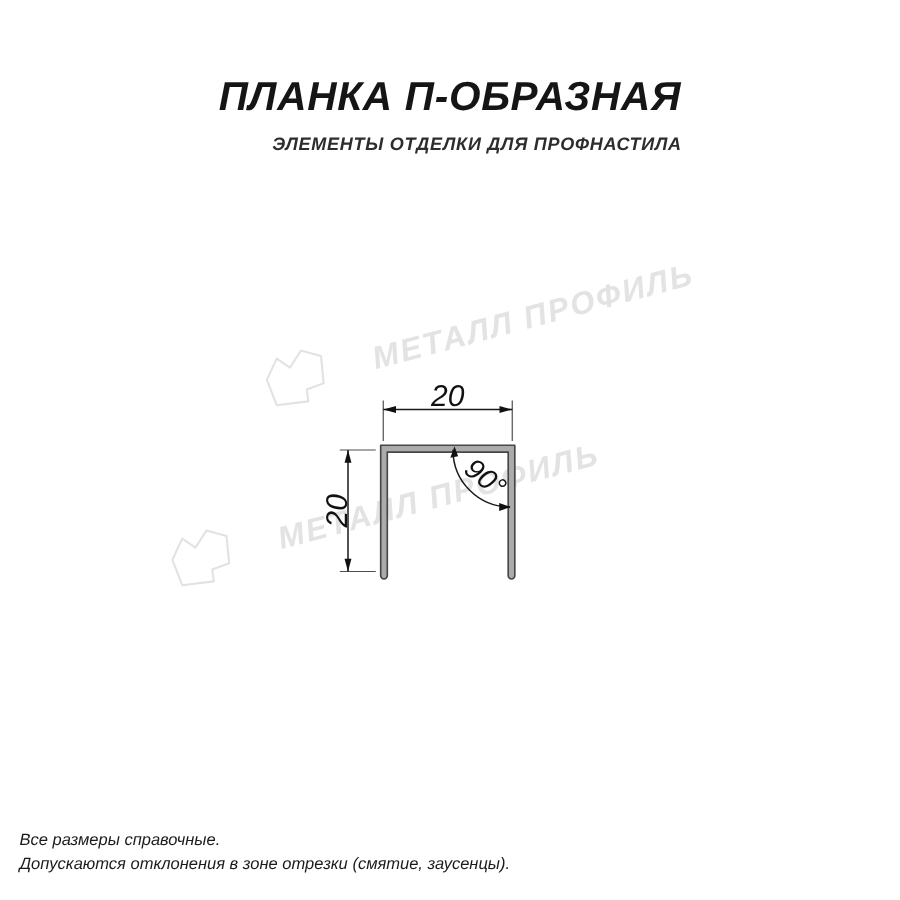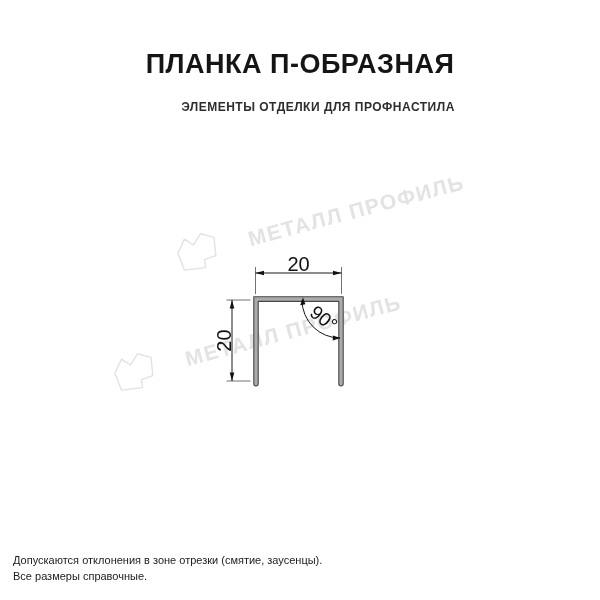--- a/index.html
+++ b/index.html
@@ -1,26 +1,26 @@
 <!DOCTYPE html>
 <html><head>
 <meta charset="utf-8">
 <style>
   html,body { margin:0; padding:0; background:#fff; }
   .page {
     position:relative; width:512px; height:600px; background:#ffffff;
-    font-family:"Liberation Sans", sans-serif; overflow:hidden;
+    font-family:"Liberation Sans", sans-serif; overflow:hidden;font-style:italic;
   }
   header { position:absolute; top:50px; left:0; width:600px; text-align:center; }
   .title-line {
     font-size:27px; line-height:28px; font-weight:800;
     letter-spacing:0.5px; color:#151515;
   }
   .subtitle {
-    margin-top:22px; font-size:12px; line-height:14px; font-weight:700;
+    margin-top:11px; font-size:12px; line-height:14px; font-weight:700;
     letter-spacing:0.5px; color:#2d2d2d;padding-left:36px;
   }
   svg.diagram { position:absolute; left:0; top:0; }
   .wm-text { font-size:21px; font-weight:700; letter-spacing:1.5px; }
   .wm-logo { fill:#ffffff; stroke:#e2e2e2; stroke-width:1.4; stroke-linejoin:round; }
   .profile { stroke:#474747; stroke-width:1.1; stroke-linejoin:round; }
   .ext-line { stroke:#4f4f4f; stroke-width:0.8; fill:none; }
   .dim-line { stroke:#1a1a1a; stroke-width:1; fill:none; }
   .arrow { fill:#111111; stroke:none; }
   .dim-label { font-size:20px; fill:#111111; }
@@ -75,17 +75,17 @@
 
     <path class="dim-line" d="M 302,300 A 38 38 0 0 0 340,338"></path>
     <path class="arrow" d="M 303,297.5 L 300.2,305.2 L 305.4,304.2 Z"></path>
     <path class="arrow" d="M 340.5,338 L 332.8,335.4 L 332.8,340.6 Z"></path>
     <g transform="translate(324,318) rotate(38)">
       <text class="angle-label" x="0" y="7" text-anchor="middle">90°</text>
     </g>
   </svg>
 
   <footer>
+    <div>Все размеры справочные.</div>
     <div>Допускаются отклонения в зоне отрезки (смятие, заусенцы).</div>
-    <div>Все размеры справочные.</div>
   </footer>
 
 </div>
 
 </body></html>

